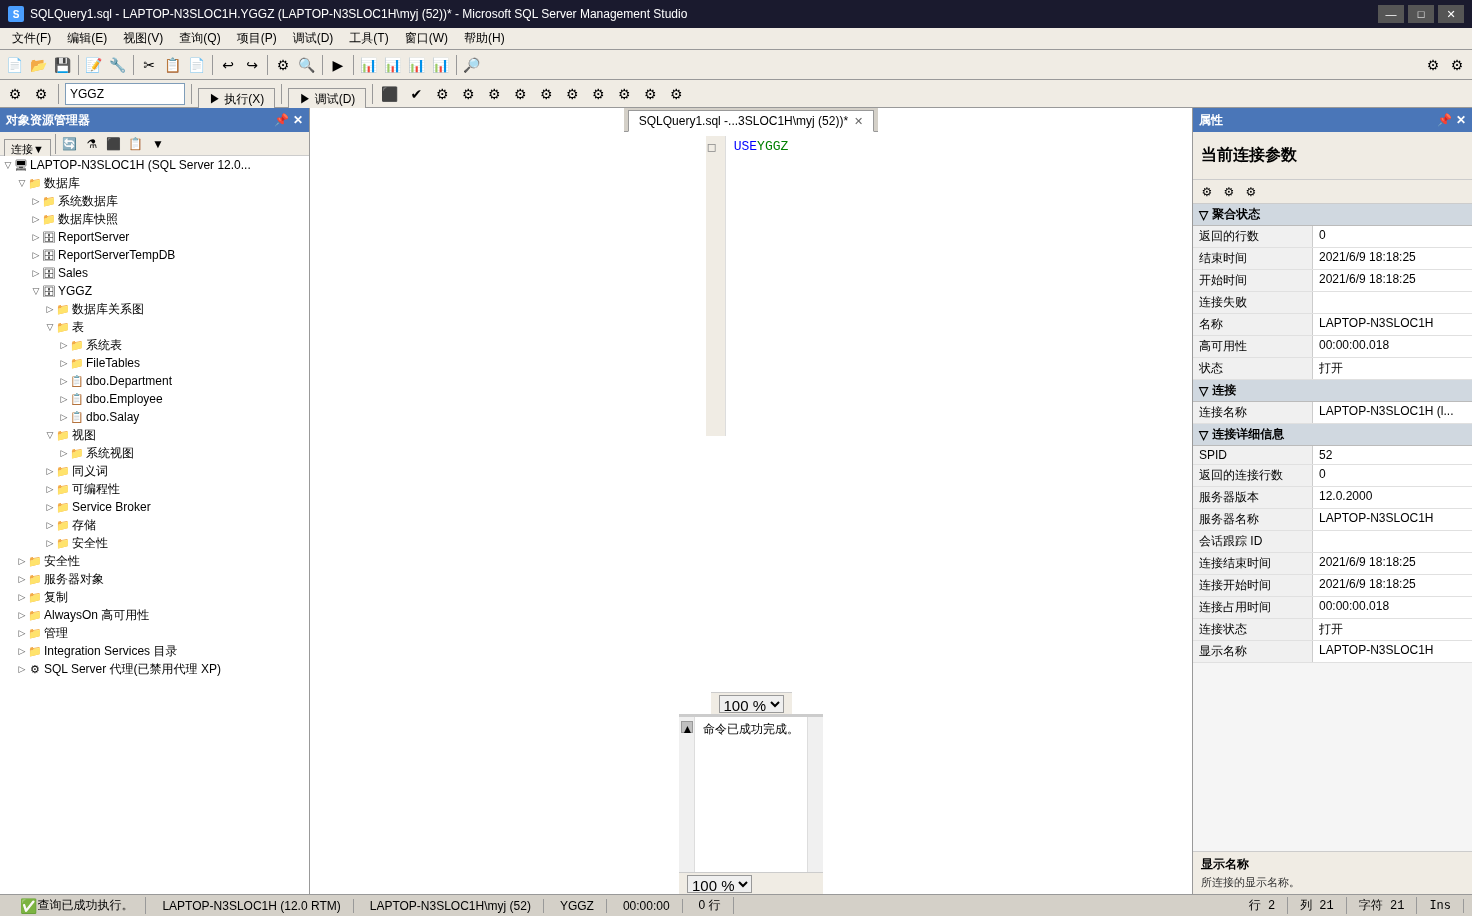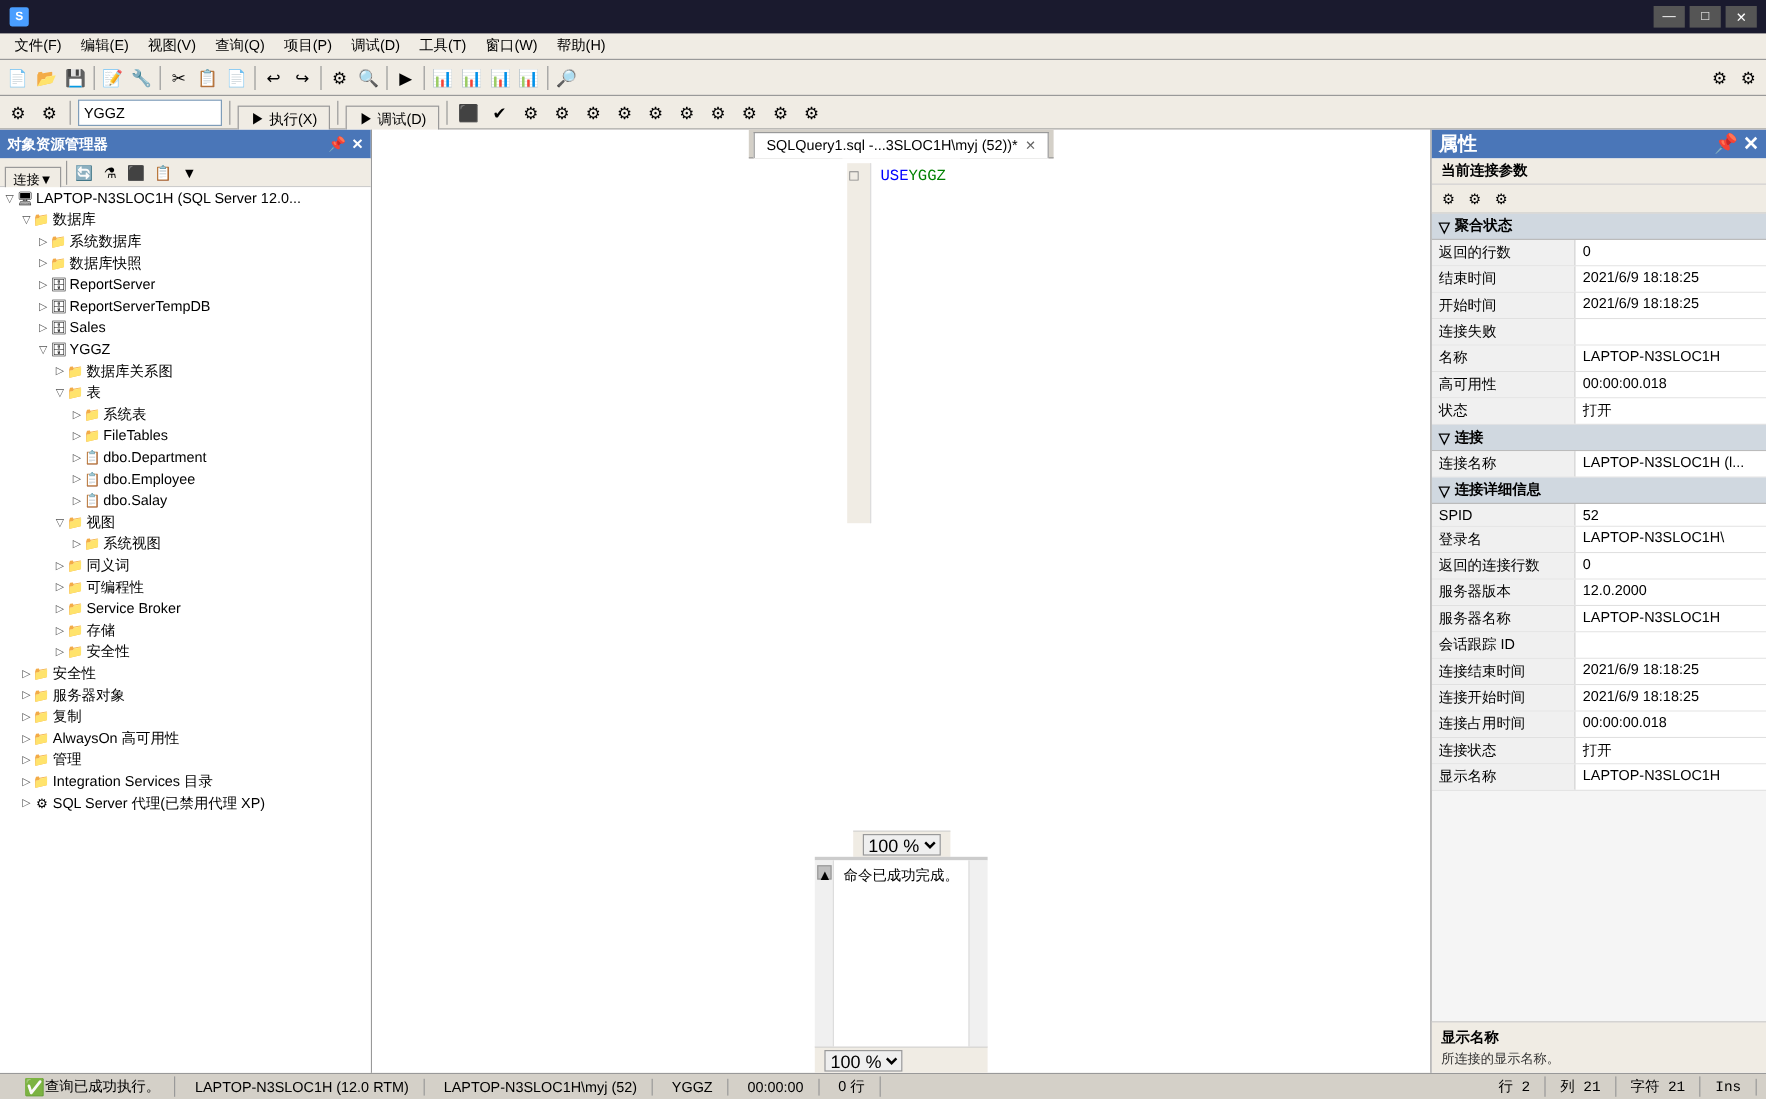--- a/index.html
+++ b/index.html
@@ -225,31 +225,31 @@
       background: #f5f5f5;
       border-left: 1px solid #999;
       display: flex;
       flex-direction: column;
       overflow: hidden;
     }
     .props-header {
       background: #4a76b8;
       color: #fff;
       padding: 3px 6px;
+      font-size: 12px;
+      font-weight: bold;
+      display: flex;
+      justify-content: space-between;
+      align-items: center;
+      height: 24px;
+    }
+    .props-title {
+      background: #f0ece4;
+      padding: 13px 8px;
       font-size: 16px;
-      font-weight: bold;
-      display: flex;
-      justify-content: space-between;
-      align-items: center;
-      height: 24px;
-    }
-    .props-title {
-      background: #f0ece4;
-      padding: 2px 8px;
-      font-size: 12px;
       font-weight: bold;
       border-bottom: 1px solid #ccc;
     }
     .props-toolbar {
       background: #f0ece4;
       height: 24px;
       display: flex;
       align-items: center;
       padding: 2px 4px;
       border-bottom: 1px solid #ccc;
@@ -325,20 +325,21 @@
     ::-webkit-scrollbar { width: 12px; height: 12px; }
     ::-webkit-scrollbar-track { background: #f0f0f0; }
     ::-webkit-scrollbar-thumb { background: #c0c0c0; border: 1px solid #999; }
   </style>
 </head>
 <body>
 
 <div class="title-bar">
   <div class="title-bar-left">
     <div class="title-bar-icon">S</div>
+    <span>SQLQuery1.sql - LAPTOP-N3SLOC1H.YGGZ (LAPTOP-N3SLOC1H\myj (52))* - Microsoft SQL Server Management Studio</span>
   </div>
   <div class="title-bar-controls">
     <div class="title-btn">—</div>
     <div class="title-btn">□</div>
     <div class="title-btn">✕</div>
   </div>
 </div>
 
 <div class="menu-bar">
   <span class="menu-item">文件(F)</span>
@@ -718,24 +719,20 @@
 
       <div class="props-section-header">
         <span>▽</span>
         <span>连接详细信息</span>
       </div>
       <div class="props-row">
         <div class="props-key">SPID</div>
         <div class="props-val">52</div>
       </div>
       <div class="props-row">
-        <div class="props-key">登录名</div>
-        <div class="props-val">LAPTOP-N3SLOC1H\</div>
-      </div>
-      <div class="props-row">
         <div class="props-key">返回的连接行数</div>
         <div class="props-val">0</div>
       </div>
       <div class="props-row">
         <div class="props-key">服务器版本</div>
         <div class="props-val">12.0.2000</div>
       </div>
       <div class="props-row">
         <div class="props-key">服务器名称</div>
         <div class="props-val">LAPTOP-N3SLOC1H</div>

